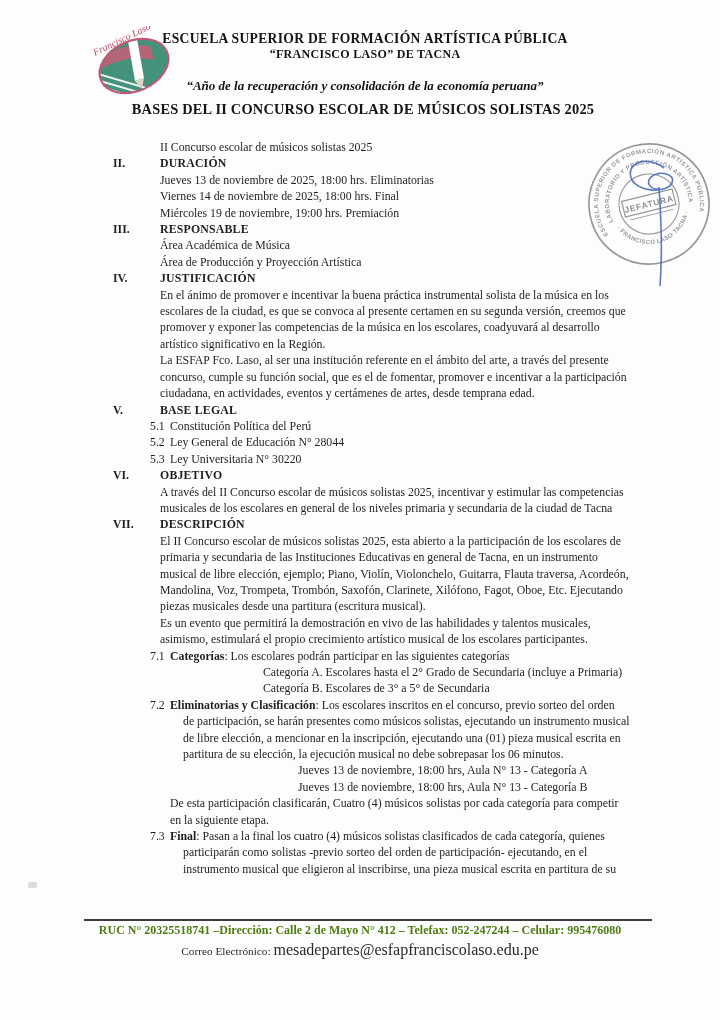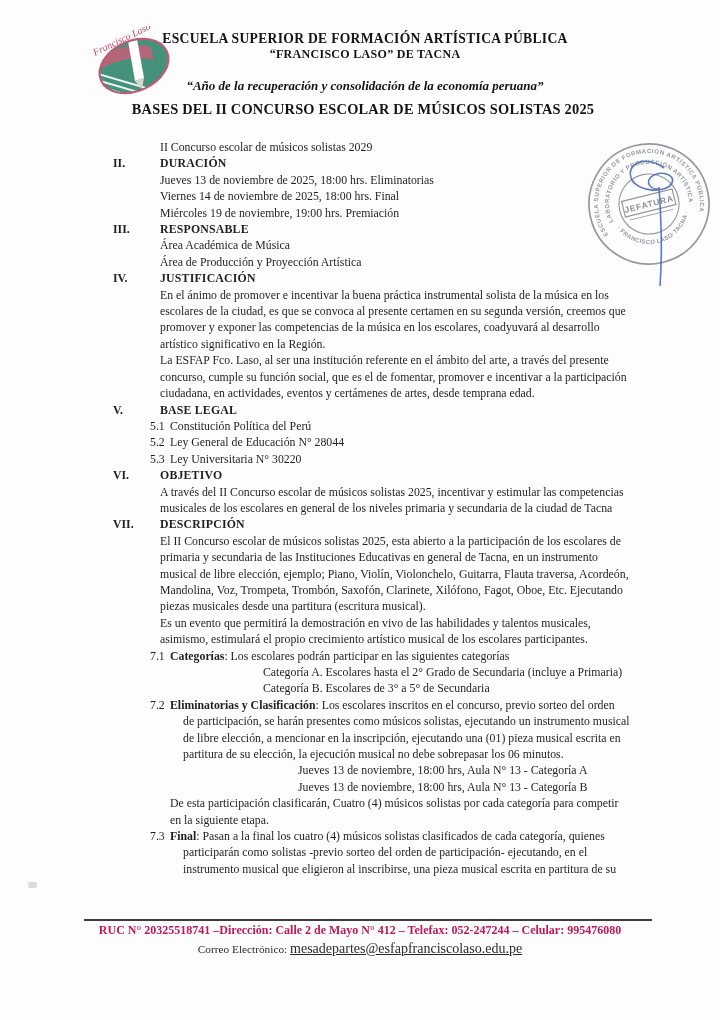--- a/index.html
+++ b/index.html
@@ -30,24 +30,24 @@
   .sn{display:inline-block;width:20px;}
   .cont{margin-left:70px;}
   .cat{margin-left:150px;font-family:Liberation Serif, serif;}
   .sched{margin-left:185px;}
   .aft{margin-left:57px;}
 
   
   .footer-rule{position:absolute;top:919px;left:84px;width:568px;height:0;
                border-top:2px solid #3c3c3c;}
   .f1{position:absolute;top:923px;left:60px;width:600px;text-align:center;
-      font-weight:bold;font-size:12px;white-space:nowrap;color:#be185d;}
+      font-weight:bold;font-size:12px;white-space:nowrap;color:#4d7c0f;}
   .f2{position:absolute;top:941px;left:60px;width:600px;text-align:center;
       font-size:11.3px;color:#2a2a2a;}
-  .f2 .email{font-size:14px;text-decoration:underline;}
+  .f2 .email{font-size:16px;}
 
   .artifact{position:absolute;left:28px;top:882px;width:9px;height:6px;
             background:#9a9a9a;opacity:.35;border-radius:2px;}
 </style>
 </head>
 <body>
 
 <div class="page">
 
   <svg class="logo" viewBox="0 0 84 78" aria-hidden="true">
@@ -102,21 +102,21 @@
       <line x1="55" y1="83" x2="99" y2="83" stroke="#8a9095" stroke-width="0.8"></line>
     </g>
     <g fill="none" stroke-width="1.6" opacity="0.85">
       <path d="M92,36 C74,22 52,32 60,48 C67,60 94,62 100,51 C104,42 88,38 79,45 C73,51 79,58 88,57" stroke="#3f63b5"></path>
       <path d="M87,55 C89,84 91,116 88,154" stroke="#3f63b5"></path>
     </g>
   </svg>
 
   <div class="content">
 
-    <div class="row b">II Concurso escolar de músicos solistas 2029</div>
+    <div class="row b">II Concurso escolar de músicos solistas 2025</div>
 
     <div class="row h"><span class="num">II.</span><span class="ttl">DURACIÓN</span></div>
     <div class="row b">Jueves 13 de noviembre de 2025, 18:00 hrs. Eliminatorias</div>
     <div class="row b">Viernes 14 de noviembre de 2025, 18:00 hrs. Final</div>
     <div class="row b">Miércoles 19 de noviembre, 19:00 hrs. Premiación</div>
 
     <div class="row h"><span class="num">III.</span><span class="ttl">RESPONSABLE</span></div>
     <div class="row b">Área Académica de Música</div>
     <div class="row b">Área de Producción y Proyección Artística</div>
 

